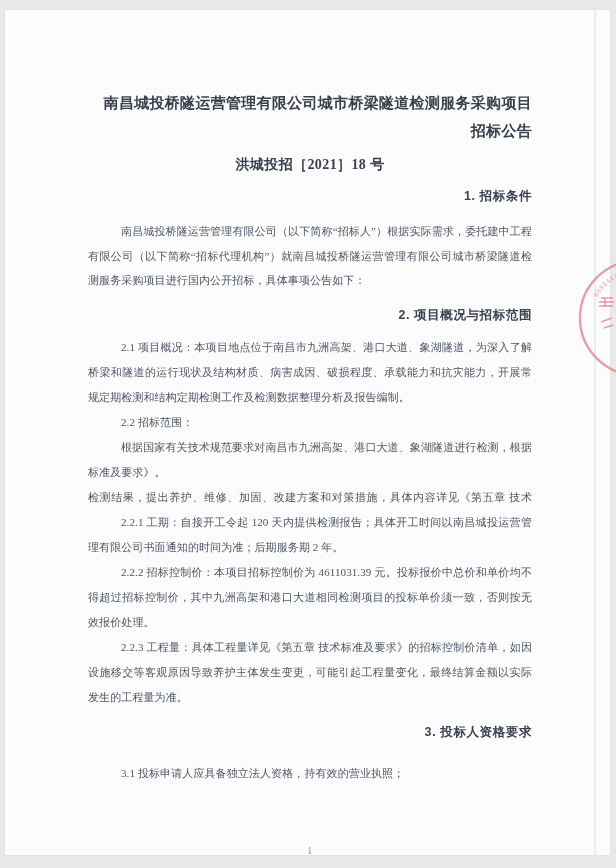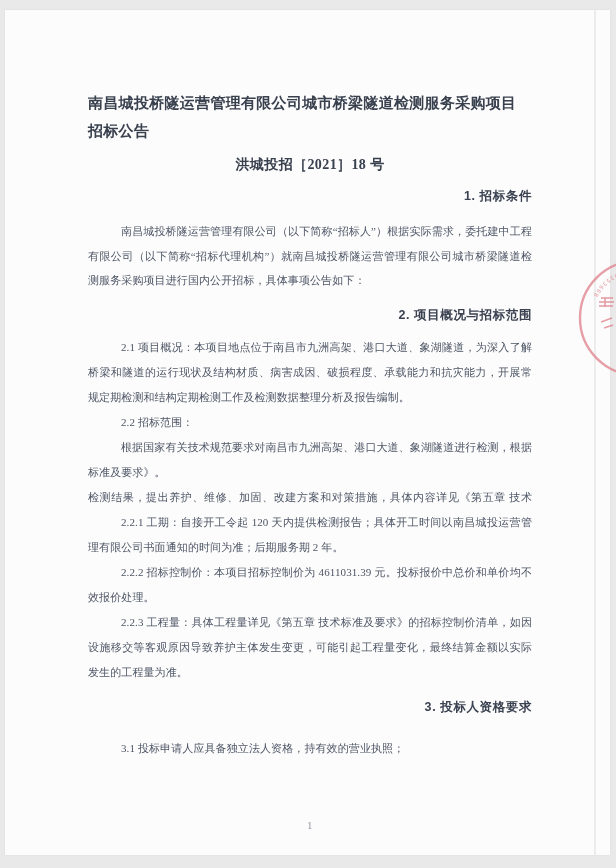--- a/index.html
+++ b/index.html
@@ -16,21 +16,21 @@
   .fold-line{
     position:absolute;top:0;left:589px;width:2px;height:100%;
     background:#ececec;
   }
   .content{
     position:relative;height:100%;
     padding:0 78px 0 83px;box-sizing:border-box;
     color:#4d5565;
   }
   .title{
-    text-align:left;font-weight:bold;color:#39404e;
+    text-align:right;font-weight:bold;color:#39404e;
     font-size:15px;line-height:24px;letter-spacing:.3px;
   }
   .title-1{margin-top:81px;}
   .title-2{margin-top:4px;}
   .doc-no{
     text-align:center;font-weight:bold;color:#39404e;
     font-size:14px;line-height:24px;margin-top:10px;letter-spacing:.4px;
   }
   .sec-h{
     font-family:"Liberation Sans","DejaVu Sans",sans-serif;
@@ -91,20 +91,21 @@
       <div class="line ind fill">2.1 项目概况：本项目地点位于南昌市九洲高架、港口大道、象湖隧道，为深入了解</div>
       <div class="line fill">桥梁和隧道的运行现状及结构材质、病害成因、破损程度、承载能力和抗灾能力，开展常</div>
       <div class="line">规定期检测和结构定期检测工作及检测数据整理分析及报告编制。</div>
       <div class="line ind">2.2 招标范围：</div>
       <div class="line ind fill">根据国家有关技术规范要求对南昌市九洲高架、港口大道、象湖隧道进行检测，根据</div>
       <div class="line">标准及要求》。</div>
       <div class="line fill">检测结果，提出养护、维修、加固、改建方案和对策措施，具体内容详见《第五章  技术</div>
       <div class="line ind fill">2.2.1 工期：自接开工令起 120 天内提供检测报告；具体开工时间以南昌城投运营管</div>
       <div class="line">理有限公司书面通知的时间为准；后期服务期 2 年。</div>
       <div class="line ind fill">2.2.2 招标控制价：本项目招标控制价为 4611031.39 元。投标报价中总价和单价均不</div>
+      <div class="line fill">得超过招标控制价，其中九洲高架和港口大道相同检测项目的投标单价须一致，否则按无</div>
       <div class="line">效报价处理。</div>
       <div class="line ind fill">2.2.3 工程量：具体工程量详见《第五章  技术标准及要求》的招标控制价清单，如因</div>
       <div class="line fill">设施移交等客观原因导致养护主体发生变更，可能引起工程量变化，最终结算金额以实际</div>
       <div class="line">发生的工程量为准。</div>
     </div>
 
     <div class="sec-h h3">3. 投标人资格要求</div>
     <div class="para s3">
       <div class="line ind">3.1 投标申请人应具备独立法人资格，持有效的营业执照；</div>
     </div>

